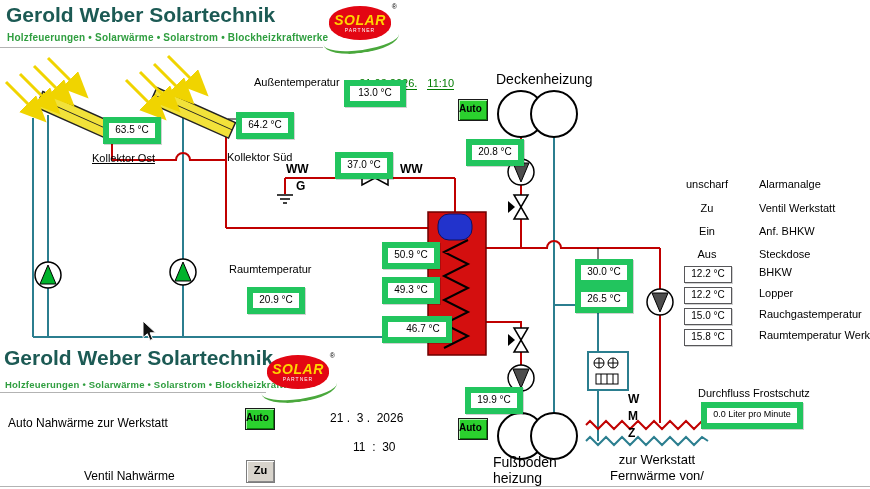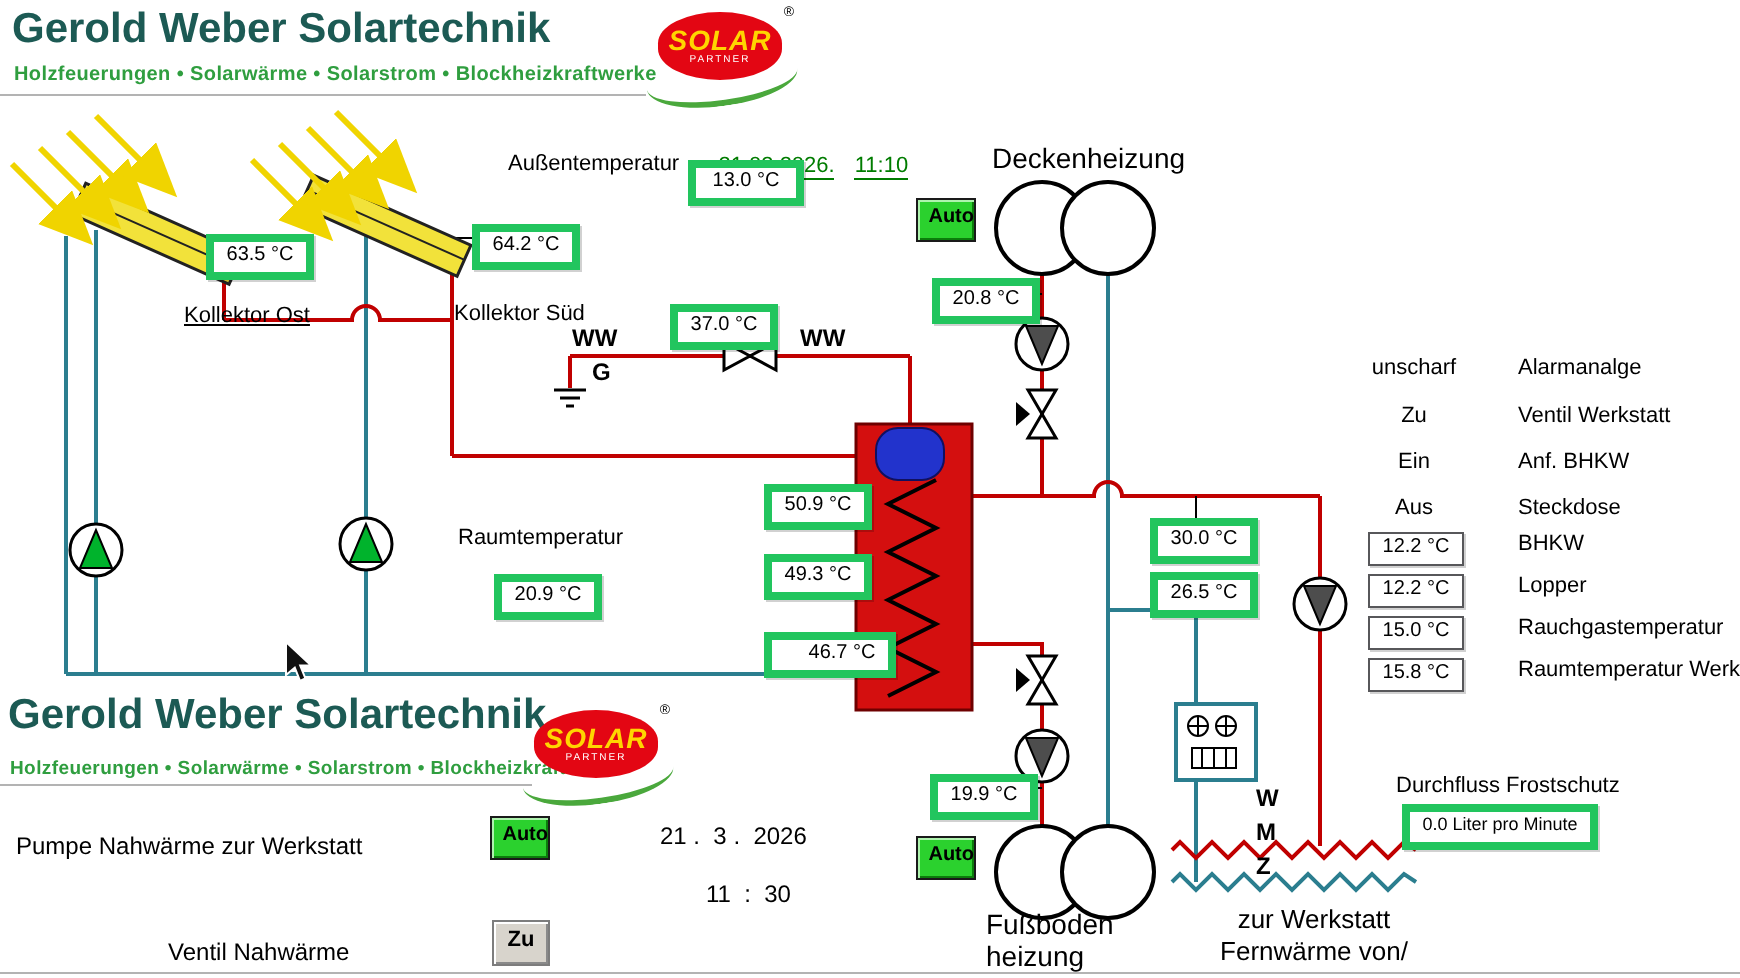--- a/index.html
+++ b/index.html
@@ -1,29 +1,29 @@
 <!DOCTYPE html>
 <html><head>
 <meta charset="utf-8">
 <style>
   html,body{margin:0;padding:0;background:#fff;}
   .stage{position:relative;width:870px;height:489px;background:#fff;overflow:hidden;
          font-family:"Liberation Sans",sans-serif;color:#000;}
   .abs{position:absolute;}
   .lbl{position:absolute;font-size:11px;white-space:nowrap;}
-  .vbox{position:absolute;width:46px;height:15px;background:#fff;border:4px solid #22c55e;
+  .vbox{position:absolute;width:46px;height:15px;background:#fff;border:6px solid #22c55e;
         box-shadow:1px 1px 0 rgba(0,0,0,.18);font-size:10px;line-height:13px;text-align:center;}
   .hdr-title{position:absolute;font-size:21px;font-weight:700;color:#1c5a54;white-space:nowrap;}
   .hdr-sub{position:absolute;font-size:10px;font-weight:600;color:#2f9e3f;white-space:nowrap;letter-spacing:.2px;}
   .divider{position:absolute;height:1px;background:#b3b3b3;}
   .green-dt{position:absolute;font-size:11px;color:#007c00;white-space:pre;}
   .green-dt span{border-bottom:1px solid #007c00;margin-right:10px;}
   .auto-btn{position:absolute;width:28px;height:20px;background:#2bd12e;border:1px solid #1a1a1a;
         box-shadow:inset 1px 1px 0 #aef3ae,inset -1px -1px 0 #0b7d0b;
-        font-size:10px;font-weight:700;text-align:right;line-height:18px;cursor:pointer;}
+        font-size:10px;font-weight:700;text-align:left;line-height:18px;cursor:pointer;}
   .zu-btn{position:absolute;width:27px;height:21px;background:#d8d4cc;border:1px solid #7d7d7d;
         box-shadow:inset 1px 1px 0 #ffffff,inset -1px -1px 0 #8a8a8a;
         font-size:11px;font-weight:700;text-align:center;line-height:19px;cursor:pointer;}
   .big-lbl{position:absolute;font-size:14px;white-space:nowrap;}
   .ww{position:absolute;font-size:12px;font-weight:700;white-space:nowrap;}
   .pre{white-space:pre;}
   
   .srow{position:absolute;left:0;width:200px;height:16px;}
   .sval{position:absolute;left:0;width:48px;text-align:center;font-size:11px;}
   .svbox{position:absolute;left:1px;width:46px;height:15px;background:#fff;border:1px solid #57575a;
@@ -275,21 +275,21 @@
     <div class="logo-oval">
       <div class="logo-solar">SOLAR</div>
       <div class="logo-partner">PARTNER</div>
     </div>
     <div class="logo-reg">®</div>
   </div>
 
   <div class="abs pre" style="left:330px;top:411px;font-size:12px;">21 .  3 .  2026</div>
   <div class="abs pre" style="left:353px;top:440px;font-size:12px;">11  :  30</div>
 
-  <div class="abs" style="left:8px;top:416px;font-size:12px;white-space:nowrap;">Pumpe Nahwärme zur Werkstatt</div>
+  <div class="abs" style="left:8px;top:416px;font-size:12px;white-space:nowrap;">Auto Nahwärme zur Werkstatt</div>
   <div class="auto-btn" style="left:245px;top:408px;">Auto</div>
   <div class="abs" style="left:84px;top:469px;font-size:12px;white-space:nowrap;">Ventil Nahwärme</div>
   <div class="zu-btn" style="left:246px;top:460px;">Zu</div>
 
   <div class="vbox" style="left:465px;top:387px;">19.9 °C</div>
   <div class="auto-btn" style="left:458px;top:418px;">Auto</div>
   <div class="abs" style="left:493px;top:454px;width:92px;text-align:left;font-size:14px;line-height:16px;">
     <div>Fußboden</div>
     <div>heizung</div>
   </div>

